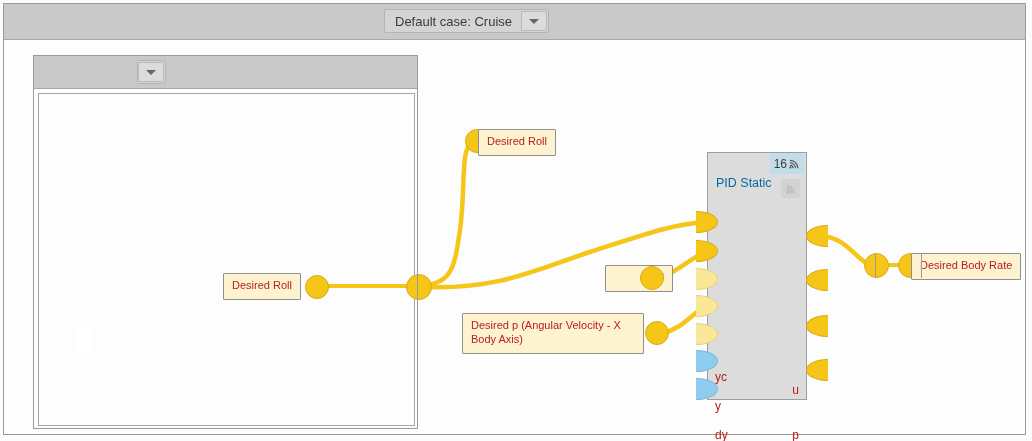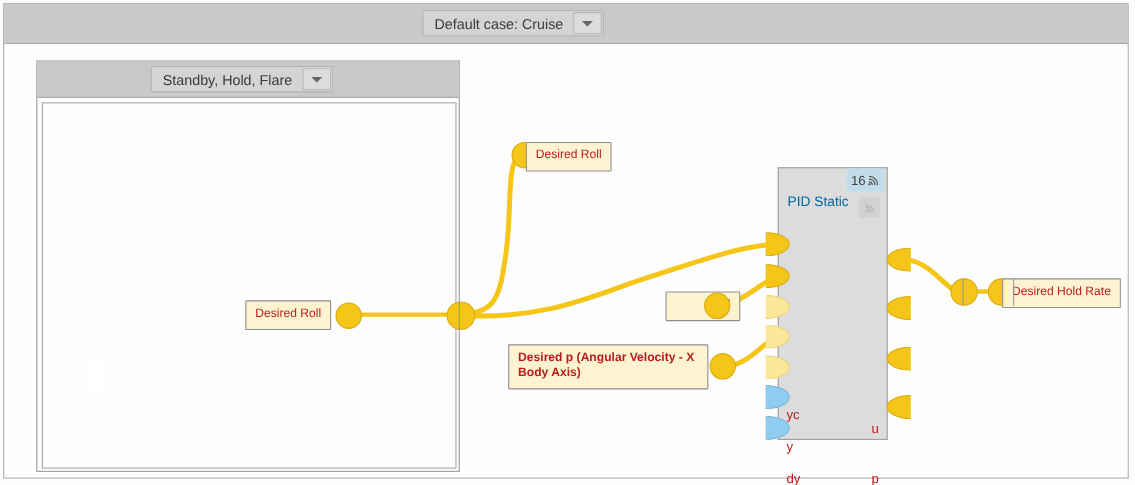--- a/index.html
+++ b/index.html
@@ -258,21 +258,20 @@
   </div>
 
   <div class="sub-window">
     <div class="sub-titlebar"></div>
     <div class="sub-canvas">
       <div class="ghost-rect"></div>
     </div>
   </div>
 
   <div class="dropdown" id="mode-dropdown">
-    <span class="dd-label">Standby, Hold, Flare</span>
     <span class="dd-arrow-box">
         <span class="dd-arrow"></span>
       </span>
   </div>
 
   <svg id="wires" viewBox="0 0 1032 441">
 
     <path d="M 322,286 L 410,286" stroke="#f5c518" stroke-width="4" fill="none" stroke-linecap="round"></path>
 
     <path d="M 424,285 C 452,284 455,265 460,230 C 466,186 460,150 472,142" stroke="#f5c518" stroke-width="4.5" fill="none" stroke-linecap="round"></path>
@@ -342,24 +341,24 @@
   <div class="port" style="left:305px; top:275px; width:24px; height:24px;"></div>
 
   <div class="port" style="left:406px; top:274px; width:26px; height:26px;"></div>
 
   <div class="port" style="left:465px; top:129px; width:24px; height:24px;"></div>
   <div class="sig-label" style="left:478px; top:129px;">Desired Roll</div>
 
   <div class="sig-label" style="left:605px; top:265px;padding-left:39px;">Roll</div>
   <div class="port" style="left:640px; top:266px; width:24px; height:24px;"></div>
 
-  <div class="sig-label multi" style="left:462px; top:313px; width:182px;font-weight:bold;">Desired p (Angular Velocity - X Body Axis)</div>
+  <div class="sig-label multi" style="left:462px; top:313px; width:182px;">Desired p (Angular Velocity - X Body Axis)</div>
   <div class="port" style="left:645px; top:321px; width:24px; height:24px;"></div>
 
   <div class="port" style="left:864px; top:253px; width:25px; height:25px;"></div>
   <div class="port" style="left:898px; top:253px; width:25px; height:25px;"></div>
-  <div class="sig-label" style="left:911px; top:253px;">Desired Hold Rate</div>
+  <div class="sig-label" style="left:911px; top:253px;">Desired Body Rate</div>
 
   <div class="vline" style="left:417px; top:274px; height:26px;"></div>
   <div class="vline" style="left:875px; top:253px; height:25px;"></div>
   <div class="vline" style="left:921px; top:253px; height:25px;"></div>
 
 </div>
 
 </body></html>

